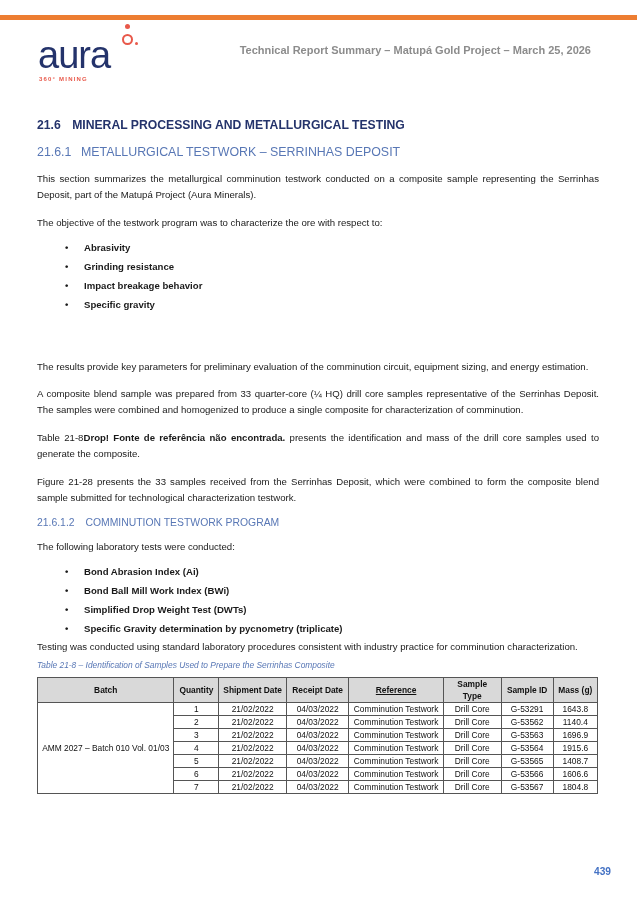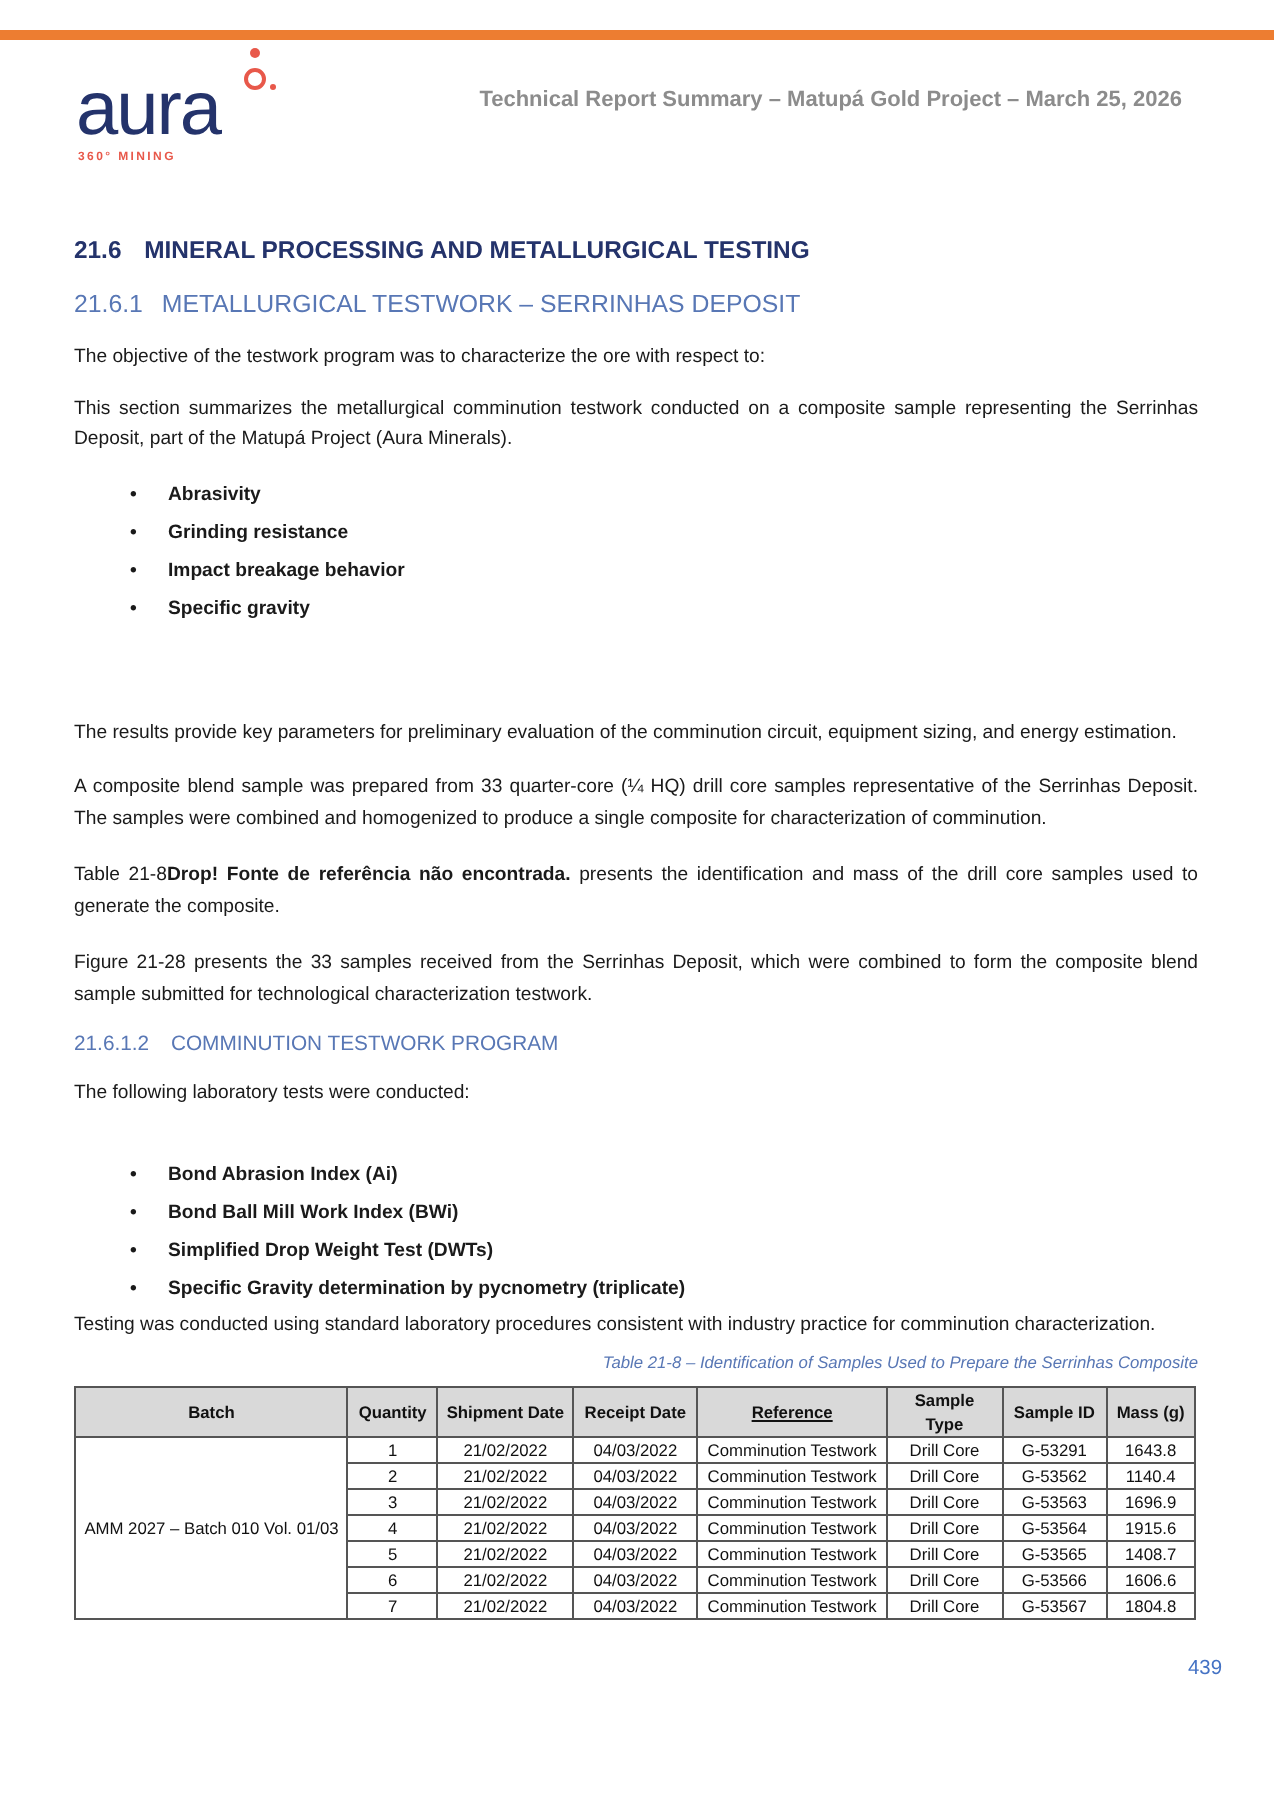--- a/index.html
+++ b/index.html
@@ -16,25 +16,25 @@
     .h2 { font-size: 12.2px; font-weight: bold; color: #24336B; margin: 0 0 13px 0; }
     .h2 .num { margin-right: 8px; }
     .h3 { font-size: 12.4px; color: #5877B5; margin: 0 0 12px 0; font-weight: normal; }
     .h3 .num { margin-right: 6px; }
     .h4 { font-size: 10.4px; color: #5877B5; margin: 0 0 11px 0; font-weight: normal; }
     .h4 .num { margin-right: 8px; }
     p { font-size: 9.6px; line-height: 15.5px; margin: 0 0 13px 0; text-align: justify; color: #1a1a1a; }
     ul.bullets { list-style: none; margin: 0 0 4px 0; padding: 0 0 0 28px; }
     ul.bullets li { font-size: 9.6px; font-weight: bold; line-height: 13px; margin-bottom: 6px; position: relative; padding-left: 19px; color: #1a1a1a; }
     ul.bullets li .bullet { position: absolute; left: 0; top: 0; }
-    .caption { font-size: 8.4px; font-style: italic; color: #5877B5; text-align: right; margin: 4px 0 7px 0; }
+    .caption { font-size: 8.4px; font-style: italic; color: #5877B5; text-align: left; margin: 4px 0 7px 0; }
     table { border-collapse: collapse; width: 561px; font-size: 8.4px; }
     th, td { border: 1px solid #555; padding: 0 3px; height: 12px; line-height: 12px; text-align: center; color: #111; }
     th { background: #D9D9D9; font-weight: bold; }
-    .page-number { position: absolute; right: 26px; top: 829px; font-size: 10.2px; color: #4472C4; }
+    .page-number { position: absolute; right: 26px; top: 866px; font-size: 10.2px; color: #4472C4; font-weight: bold; }
     .err { font-weight: bold; }
   </style>
 </head>
 <body>
 
 <div class="topbar"></div>
 
 <div class="logo">
   <span class="logo-dot1"></span>
   <span class="logo-ring"></span>
@@ -50,43 +50,43 @@
   <div class="h2">
     <span class="num">21.6</span>
     <span>MINERAL PROCESSING AND METALLURGICAL TESTING</span>
   </div>
 
   <div class="h3">
     <span class="num">21.6.1</span>
     <span>METALLURGICAL TESTWORK – SERRINHAS DEPOSIT</span>
   </div>
 
+  <p>This section summarizes the metallurgical comminution testwork conducted on a composite sample representing the Serrinhas Deposit, part of the Matupá Project (Aura Minerals).</p>
   <p style="margin-bottom:10px;">The objective of the testwork program was to characterize the ore with respect to:</p>
-  <p>This section summarizes the metallurgical comminution testwork conducted on a composite sample representing the Serrinhas Deposit, part of the Matupá Project (Aura Minerals).</p>
 
   <ul class="bullets">
     <li><span class="bullet">•</span><span>Abrasivity</span></li>
     <li><span class="bullet">•</span><span>Grinding resistance</span></li>
     <li><span class="bullet">•</span><span>Impact breakage behavior</span></li>
     <li><span class="bullet">•</span><span>Specific gravity</span></li>
   </ul>
 
   <p style="margin-bottom:12px;margin-top:48px;">The results provide key parameters for preliminary evaluation of the comminution circuit, equipment sizing, and energy estimation.</p>
 
 
   <p>A composite blend sample was prepared from 33 quarter-core (¼ HQ) drill core samples representative of the Serrinhas Deposit. The samples were combined and homogenized to produce a single composite for characterization of comminution.</p>
   <p><span>Table 21-8</span><span class="err">Drop! Fonte de referência não encontrada.</span><span> presents the identification and mass of the drill core samples used to generate the composite.</span></p>
   <p style="margin-bottom:12px;">Figure 21-28 presents the 33 samples received from the Serrinhas Deposit, which were combined to form the composite blend sample submitted for technological characterization testwork.</p>
 
   <div class="h4">
     <span class="num">21.6.1.2</span>
     <span>COMMINUTION TESTWORK PROGRAM</span>
   </div>
 
-  <p style="margin-bottom:26px;">The following laboratory tests were conducted:</p>
+  <p style="margin-bottom:10px;">The following laboratory tests were conducted:</p>
 
   <ul class="bullets">
     <li><span class="bullet">•</span><span>Bond Abrasion Index (Ai)</span></li>
     <li><span class="bullet">•</span><span>Bond Ball Mill Work Index (BWi)</span></li>
     <li><span class="bullet">•</span><span>Simplified Drop Weight Test (DWTs)</span></li>
     <li style="margin-bottom:1px;"><span class="bullet">•</span><span>Specific Gravity determination by pycnometry (triplicate)</span></li>
   </ul>
 
   <p style="margin-bottom:6px; text-align:left;">Testing was conducted using standard laboratory procedures consistent with industry practice for comminution characterization.</p>
 

